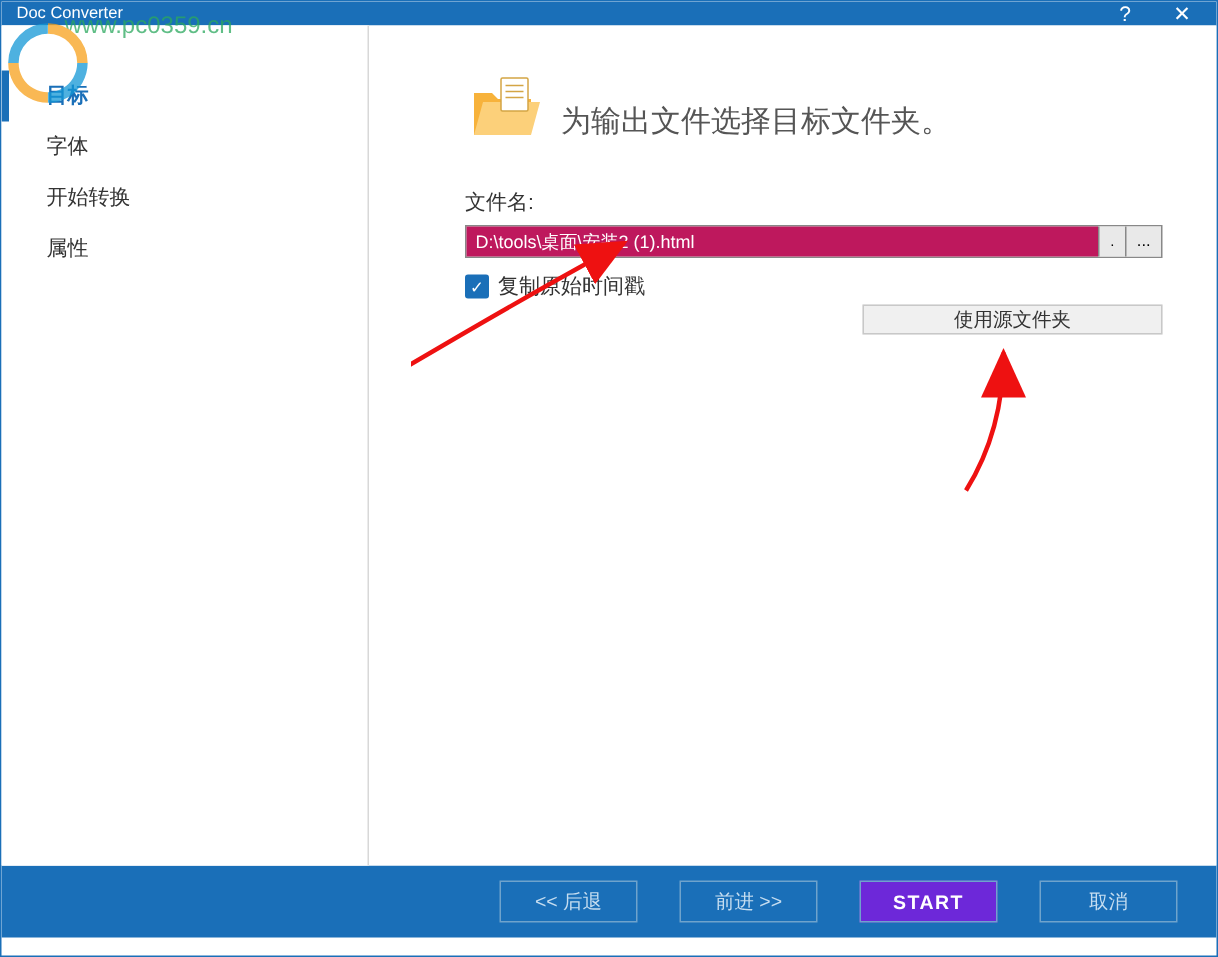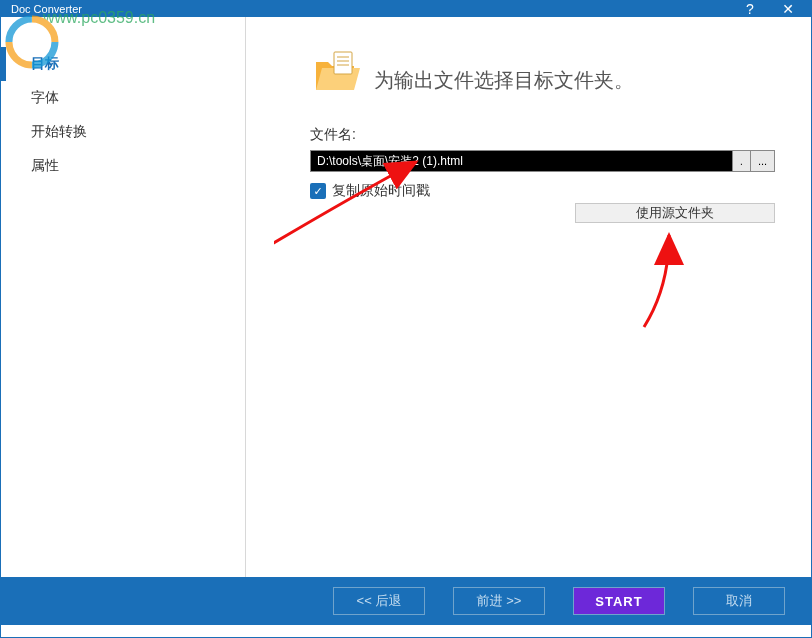--- a/index.html
+++ b/index.html
@@ -11,21 +11,21 @@
 .sidebar { width: 245px; border-right: 1px solid #d8d8d8; background: #fff; padding-top: 30px; }
 .sidebar .item { padding: 8px 20px 8px 30px; font-size: 14px; color: #333; cursor: pointer; }
 .sidebar .item.active { color: #1a6fb8; font-weight: bold; border-left: 5px solid #1a6fb8; padding-left: 25px; }
 .main { flex: 1; padding: 30px 36px 20px 36px; position: relative; }
 .header { display: flex; align-items: center; gap: 14px; margin-bottom: 32px; }
 .header .icon { width: 50px; height: 46px; }
 .header .heading { font-size: 20px; color: #555; font-weight: normal; margin-top: 20px; }
 .field-row { margin-bottom: 6px; }
 .label { font-size: 14px; color: #333; margin-bottom: 6px; }
 .path-row { display: flex; align-items: stretch; height: 22px; border: 1px solid #888; }
-.path-input { flex: 1; background: #000000; color: #fff; font-size: 12px; padding: 2px 6px; border: none; outline: none; }
+.path-input { flex: 1; background: #be185d; color: #fff; font-size: 12px; padding: 2px 6px; border: none; outline: none; }
 .path-dots { width: 18px; background: #e9e9e9; border-left: 1px solid #888; display: flex; align-items: center; justify-content: center; font-size: 10px; cursor: pointer; }
 .path-browse { width: 24px; background: #e9e9e9; border-left: 1px solid #888; display: flex; align-items: center; justify-content: center; font-size: 11px; cursor: pointer; }
 .chk-row { display: flex; align-items: center; gap: 6px; margin-top: 10px; font-size: 14px; color: #333; }
 .chk { width: 16px; height: 16px; background: #1a6fb8; border-radius: 2px; display: flex; align-items: center; justify-content: center; color: #fff; font-size: 11px; }
 .side-btns { position: absolute; right: 36px; top: 186px; display: flex; flex-direction: column; gap: 6px; }
 .side-btn { width: 200px; height: 20px; background: #f0f0f0; border: 1px solid #c8c8c8; font-size: 13px; color: #333; display: flex; align-items: center; justify-content: center; cursor: pointer; }
 .footer { height: 48px; background: #1a6fb8; display: flex; align-items: center; justify-content: flex-end; gap: 28px; padding: 0 26px; }
 .fbtn { height: 28px; min-width: 92px; padding: 0 14px; background: #1a6fb8; color: #c5ddf0; border: 1px solid #6fa3cc; font-size: 13px; display: flex; align-items: center; justify-content: center; cursor: pointer; }
 .fbtn.primary { background: #6d28d9; color: #fff; font-weight: bold; letter-spacing: 1px; }
 .watermark { position: absolute; top: 12px; left: 8px; pointer-events: none; opacity: 0.75; z-index: 50; }

